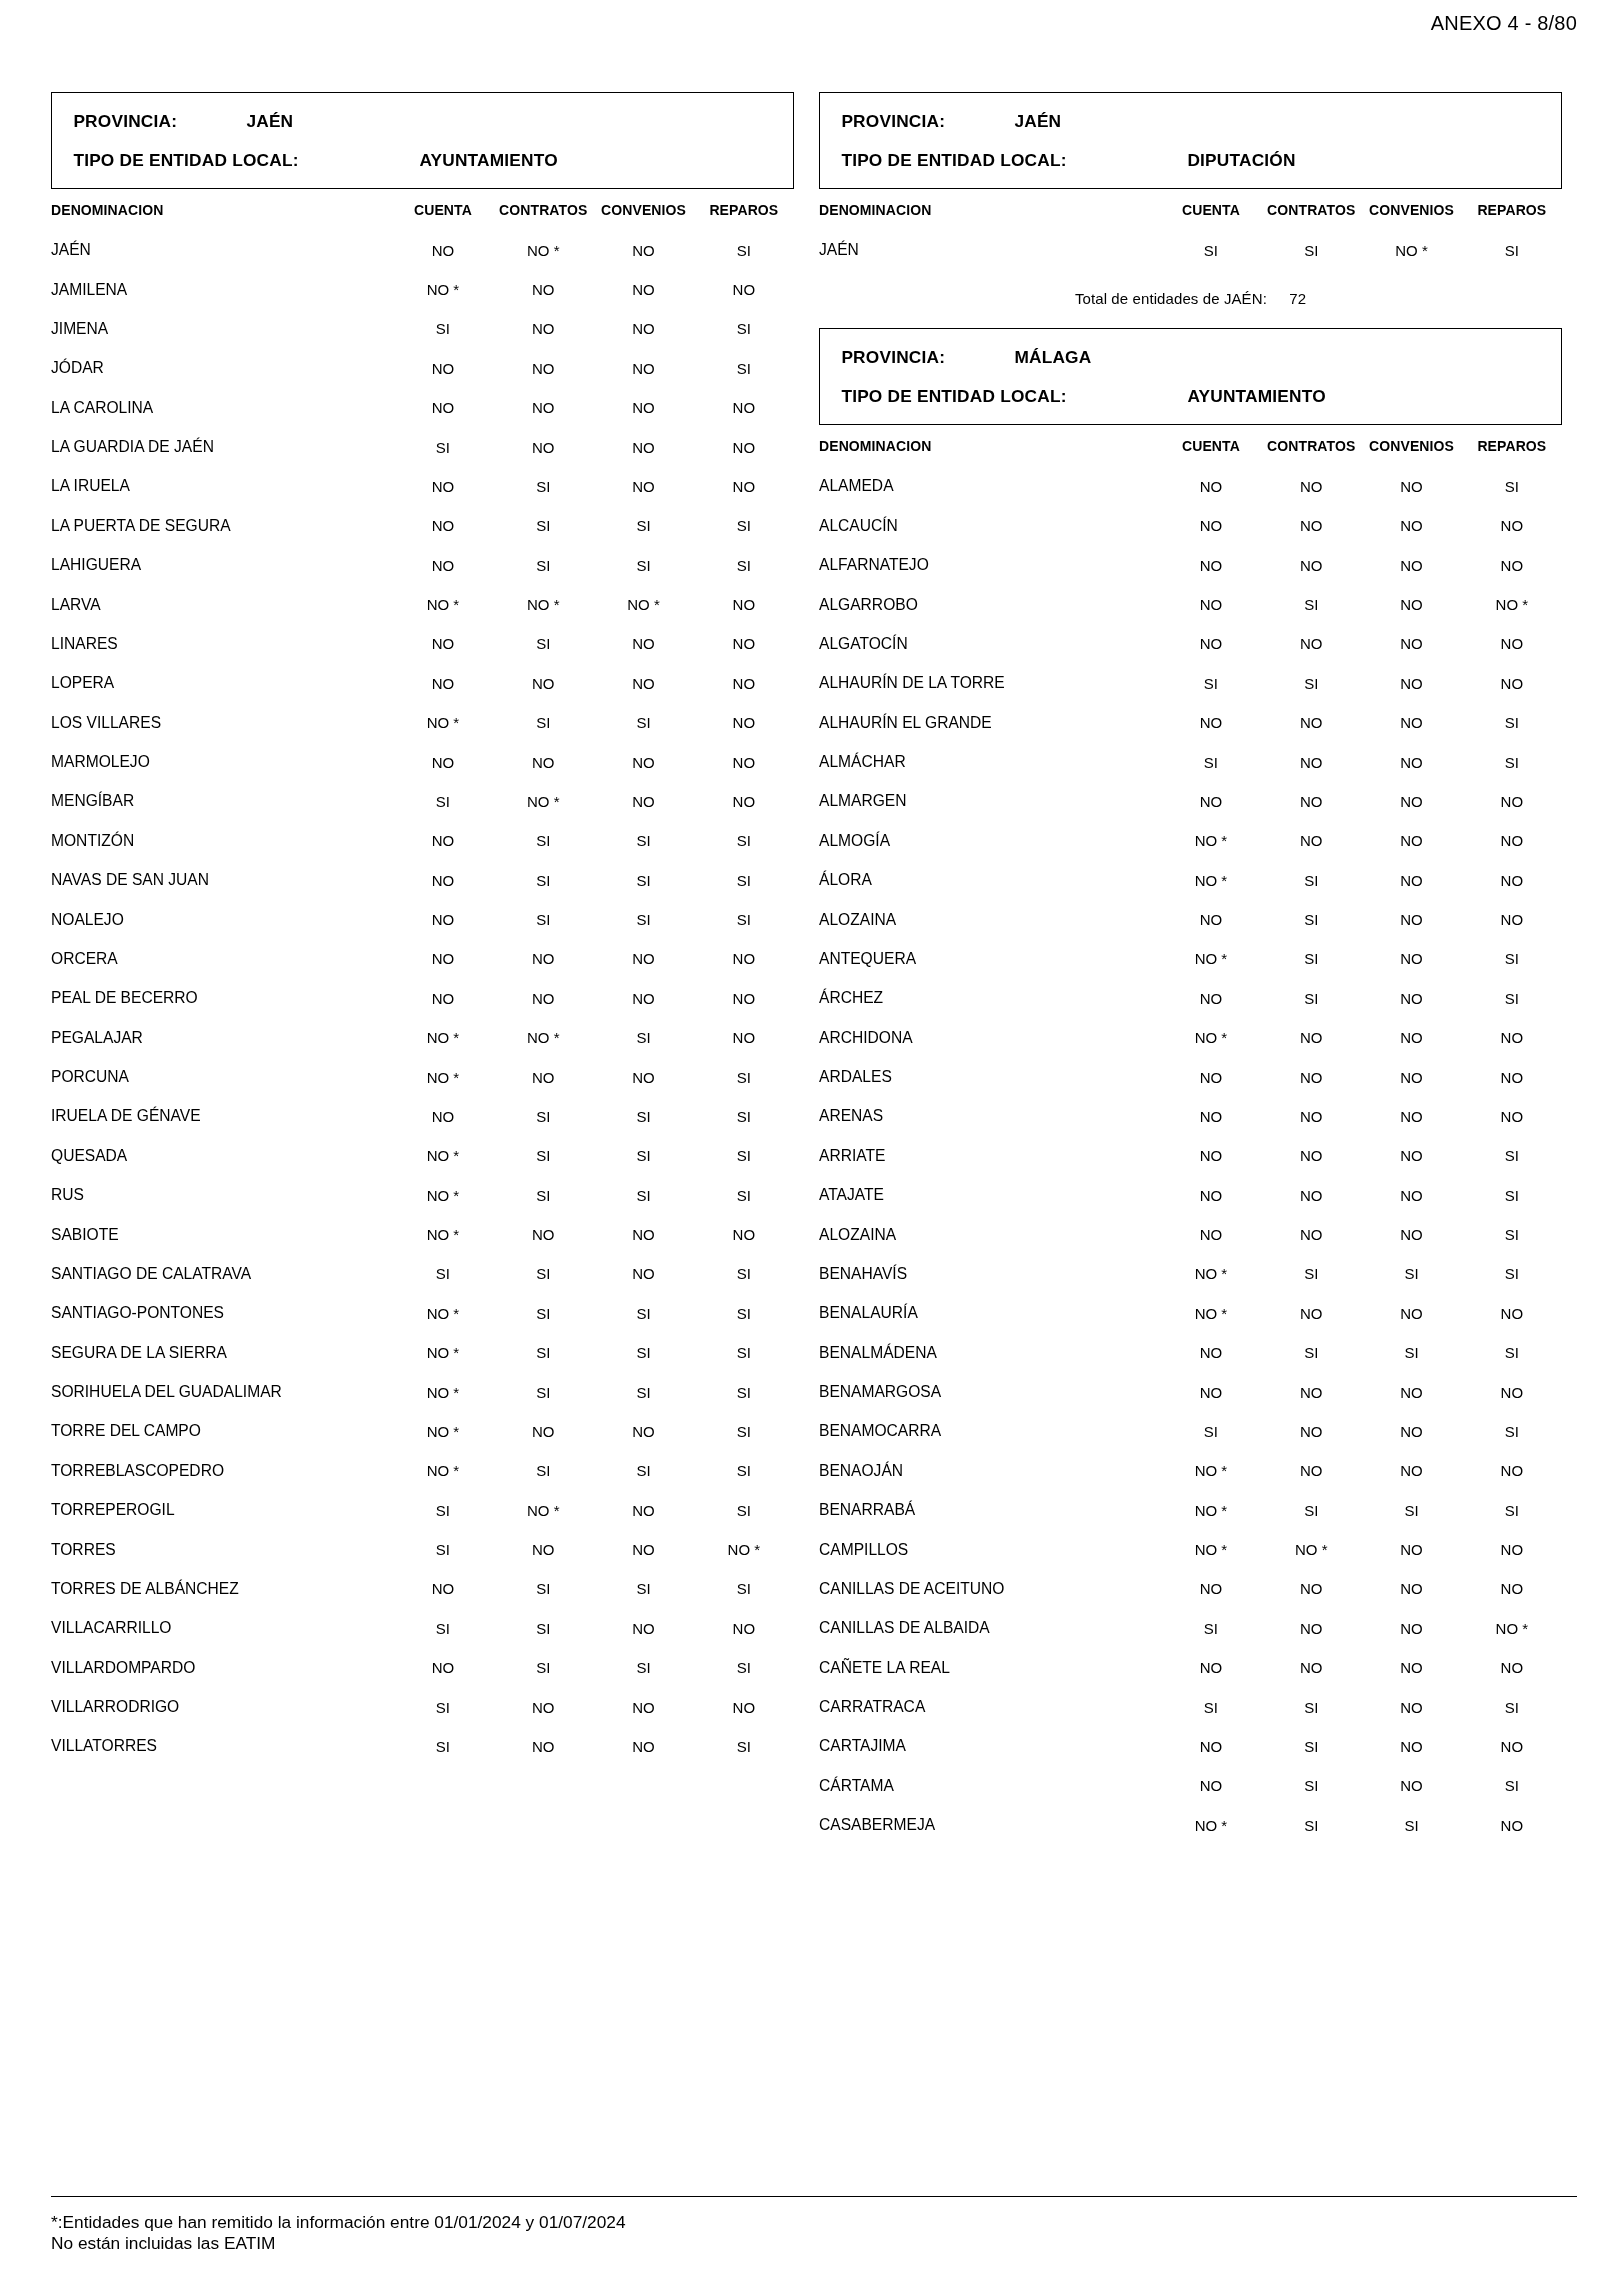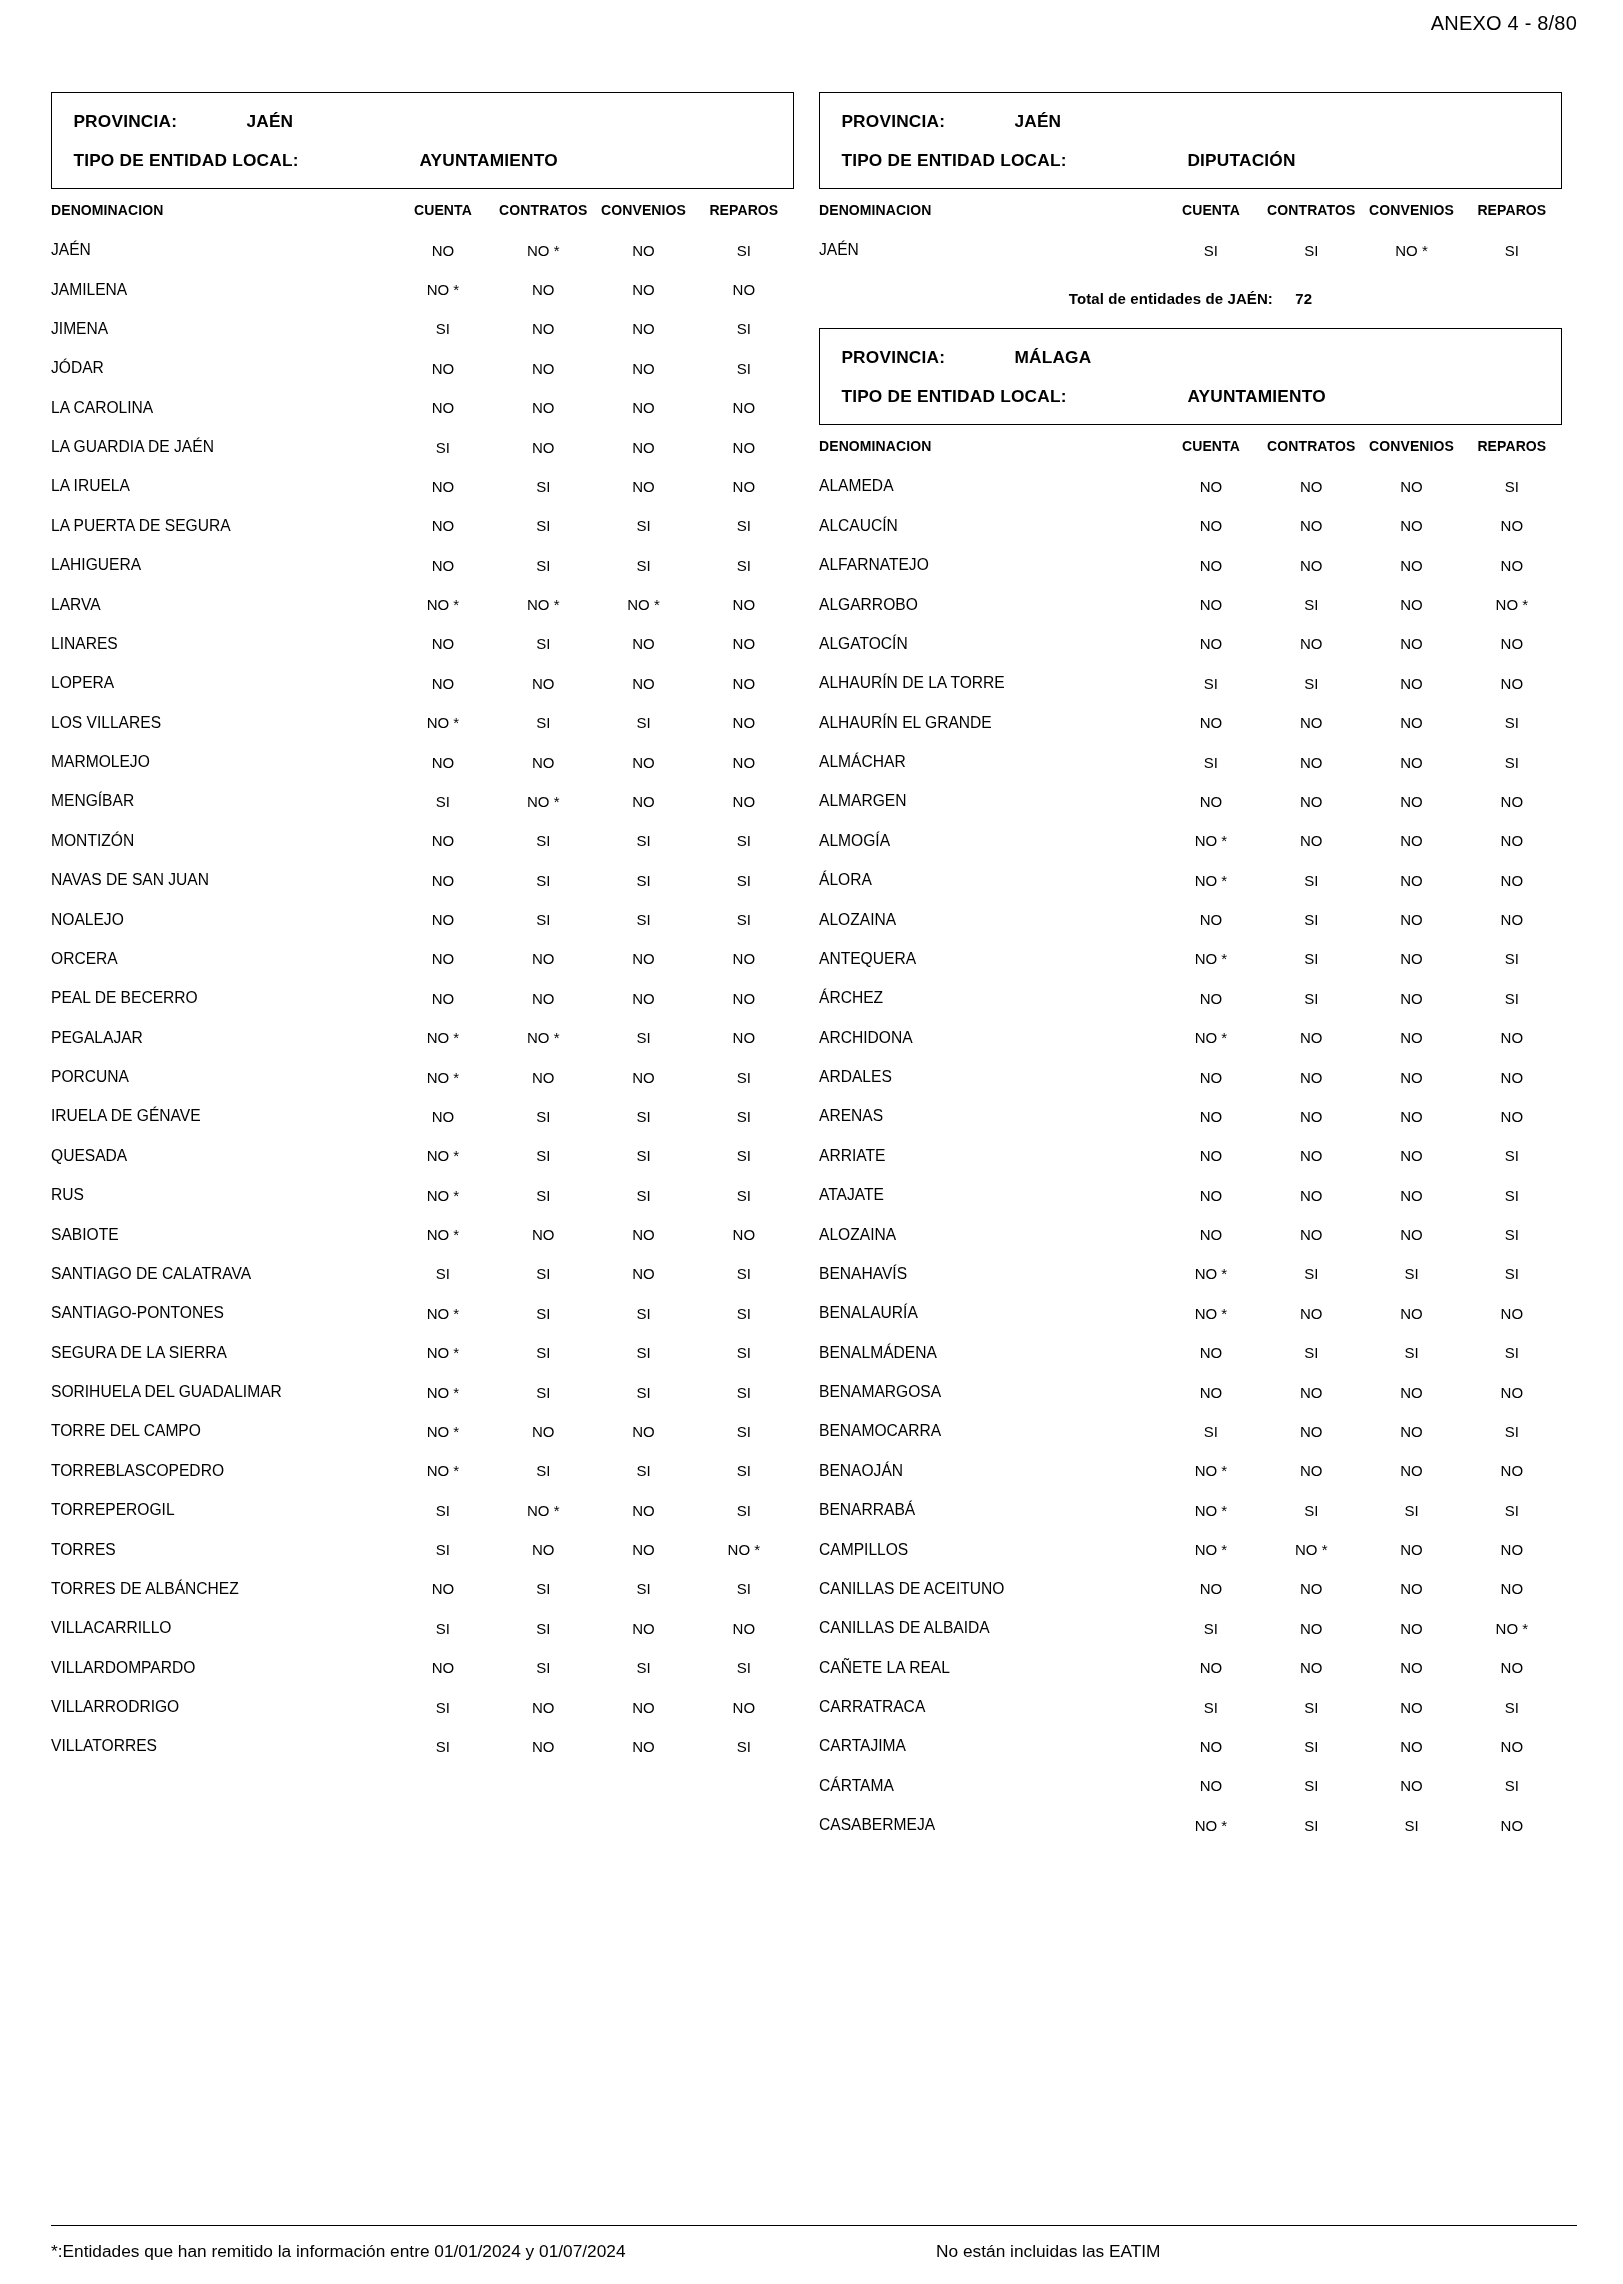--- a/index.html
+++ b/index.html
@@ -84,37 +84,38 @@
     padding: 10.7px 0 10.7px 0;
     vertical-align: middle;
   }
   table.t td.num { text-align: center; font-size: 15px; }
   col.c-name { width: 46%; }
   col.c-v { width: 13.5%; }
 
   
   .total-line {
     font-size: 15px;
-    font-weight: bold;
+    font-weight: normal;
     padding: 20px 0 21.4px 0;
     text-align: center;
     letter-spacing: 0.1px;
   }
   .total-line .val { margin-left: 18px; }
 
   
   .footer {
     position: absolute;
     left: 51px;
     right: 46px;
-    bottom: 22px;
+    bottom: 30px;
     border-top: 1.2px solid #000;
     padding-top: 15px;
     display: flex;
     font-size: 17.3px;
+    flex-direction: column;
   }
   .footer .f1 { width: 58%; }
   .footer .f2 { width: 42%; }
 </style>
 </head>
 <body>
 
 <div class="page">
 
   <div class="page-header">ANEXO 4 - 8/80</div>

